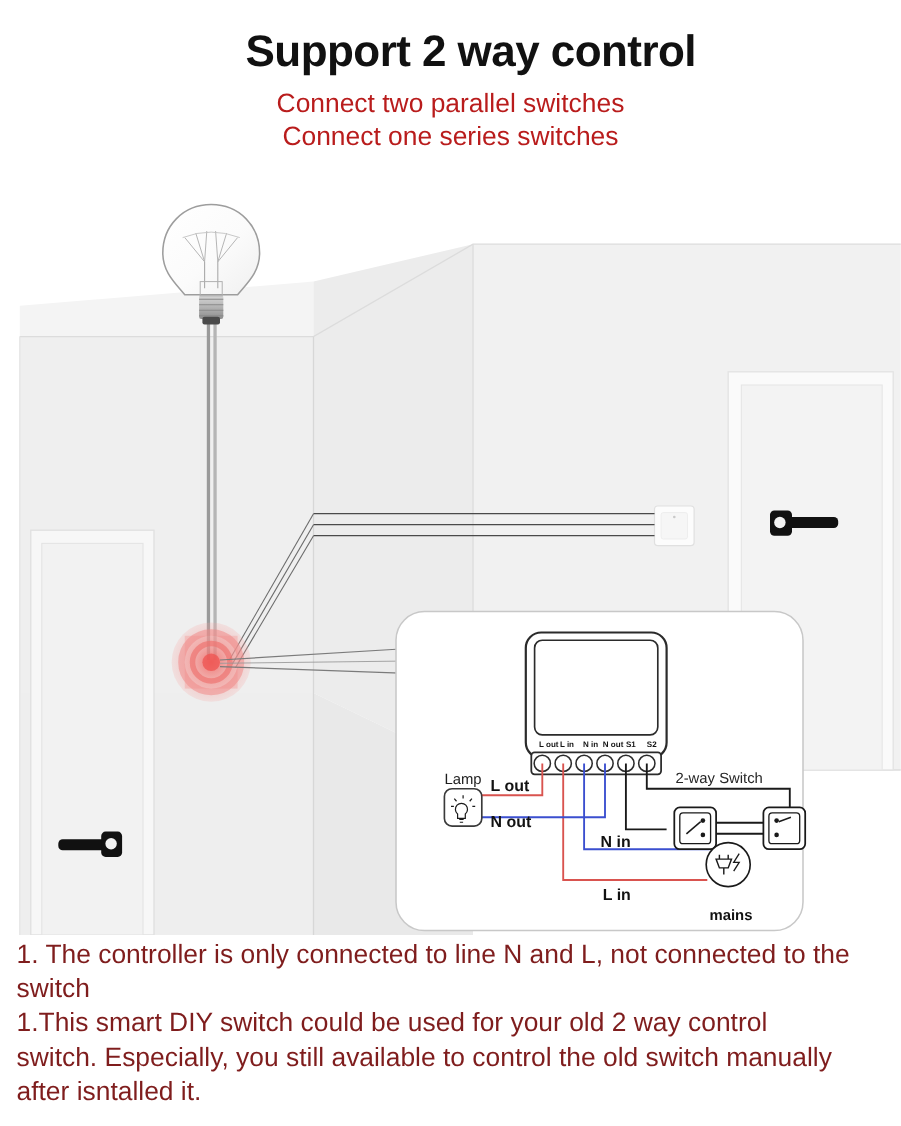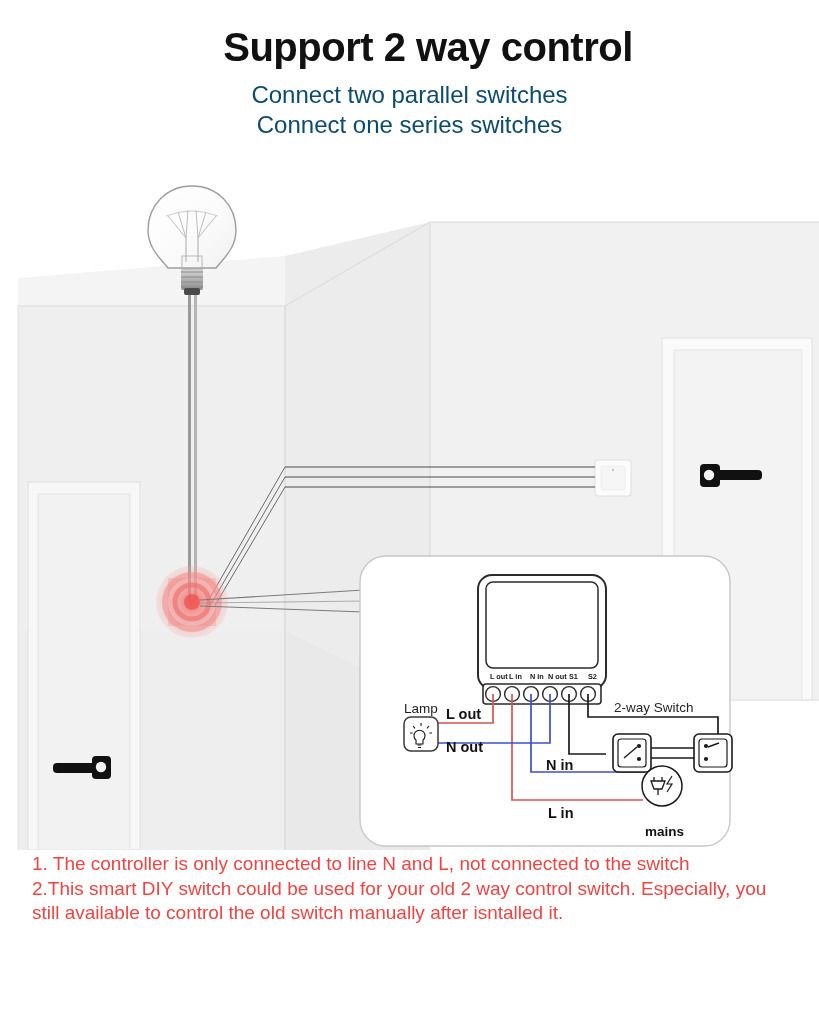--- a/index.html
+++ b/index.html
@@ -38,44 +38,44 @@
     letter-spacing: -0.5px;
     color: #111111;
     line-height: 1.08;
     margin: 0;
     padding-left: 37px;
   }
   .subtitle-block {
     margin-top: 11px;
     font-size: 24px;
     line-height: 1.23;
-    color: #0c4a6e;
+    color: #b91c1c;
     font-weight: 400;
   }
   .subtitle-line { display: block; }
 
   
   .scene {
     position: absolute;
     top: 160px;
     left: 0;
     width: 783px;
     height: 690px;
   }
   .scene svg { display: block; }
 
   
   .notes {
     position: absolute;
-    left: 32px;
+    left: 15px;
     top: 852px;
     width: 760px;
-    font-size: 19px;
+    font-size: 24px;
     line-height: 1.3;
-    color: #ef4444;
+    color: #7f1d1d;
   }
   .note-item { display: block; }
 </style>
 </head>
 <body>
 
 <div id="page">
 
   <div class="header">
     <h1 class="title">Support 2 way control</h1>
@@ -318,16 +318,16 @@
           <path d="M672,616 l-5,8 h5 l-5,8" stroke-width="1.2"></path>
         </g>
       </g>
     </g>
 
   </svg>
   </div>
 
   <div class="notes">
     <span class="note-item">1. The controller is only connected to line N and L, not connected to the switch</span>
-    <span class="note-item">2.This smart DIY switch could be used for your old 2 way control switch. Especially, you still available to control the old switch manually after isntalled it.</span>
+    <span class="note-item">1.This smart DIY switch could be used for your old 2 way control switch. Especially, you still available to control the old switch manually after isntalled it.</span>
   </div>
 
 </div>
 
 </body></html>

